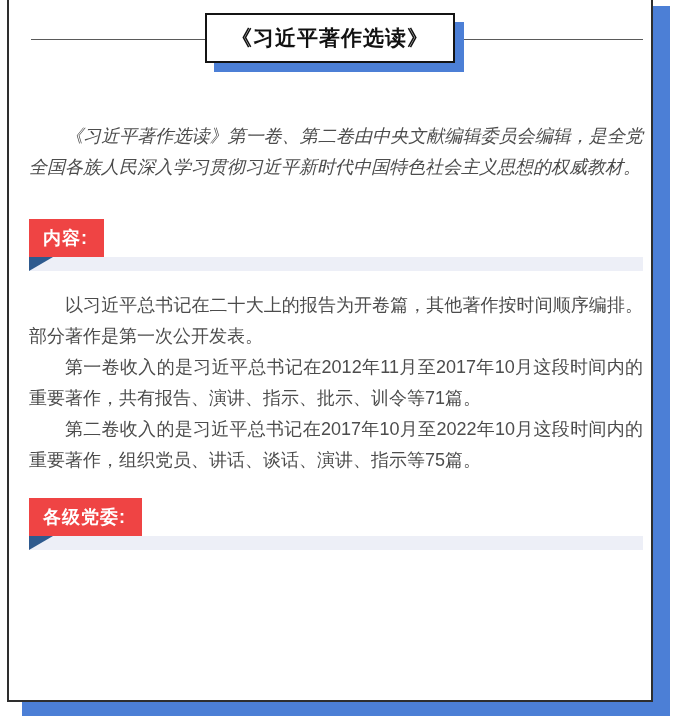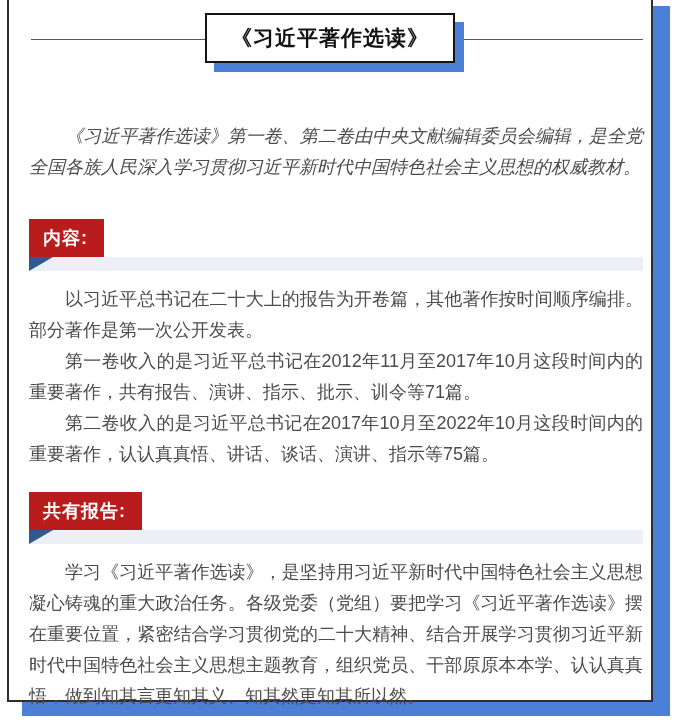--- a/index.html
+++ b/index.html
@@ -40,36 +40,36 @@
   .content { padding:0 8px 0 20px; }
   .para {
     font-size:18px; line-height:31px; color:#4c4c4c;
     text-indent:2em; text-align:justify;
   }
   .intro { margin-top:42px;font-style:italic; }
   .section-1 { margin-top:36px; }
   .section-2 { margin-top:22px; }
   .sec-head {
     width:max-content;
-    background:#b91c1c; color:#ffffff;
+    background:#ef4444; color:#ffffff;
     font-size:18px; font-weight:bold;
     padding:7px 16px 7px 14px;
     letter-spacing:1px;
   }
   .sec-bar {
     position:relative; height:14px; background:#edeff7;
   }
   .sec-bar .notch {
     position:absolute; left:0; top:0;
     width:24px; height:14px;
     background:#2e5a8e;
     -webkit-clip-path:polygon(0 0,100% 0,0 100%);
     clip-path:polygon(0 0,100% 0,0 100%);
   }
-  .sec-paras { margin-top:13px; }
+  .sec-paras { margin-top:19px; }
 </style>
 </head>
 <body>
 
 <div class="card-shadow"></div>
 
 <div class="card">
 
   <div class="title-row">
     <div class="title-line"></div>
@@ -81,28 +81,25 @@
     <p class="para intro">《习近平著作选读》第一卷、第二卷由中央文献编辑委员会编辑，是全党全国各族人民深入学习贯彻习近平新时代中国特色社会主义思想的权威教材。</p>
 
     <div class="section section-1">
       <div class="sec-head">内容:</div>
       <div class="sec-bar">
         <div class="notch"></div>
       </div>
       <div class="sec-paras">
         <p class="para">以习近平总书记在二十大上的报告为开卷篇，其他著作按时间顺序编排。部分著作是第一次公开发表。</p>
         <p class="para">第一卷收入的是习近平总书记在2012年11月至2017年10月这段时间内的重要著作，共有报告、演讲、指示、批示、训令等71篇。</p>
-        <p class="para">第二卷收入的是习近平总书记在2017年10月至2022年10月这段时间内的重要著作，认认真真悟、讲话、谈话、演讲、指示等75篇。</p>
+        <p class="para">第二卷收入的是习近平总书记在2017年10月至2022年10月这段时间内的重要著作，组织党员、讲话、谈话、演讲、指示等75篇。</p>
       </div>
     </div>
 
     <div class="section section-2">
-      <div class="sec-head">共有报告:</div>
+      <div class="sec-head">各级党委:</div>
       <div class="sec-bar">
         <div class="notch"></div>
-      </div>
-      <div class="sec-paras">
-        <p class="para">学习《习近平著作选读》，是坚持用习近平新时代中国特色社会主义思想凝心铸魂的重大政治任务。各级党委（党组）要把学习《习近平著作选读》摆在重要位置，紧密结合学习贯彻党的二十大精神、结合开展学习贯彻习近平新时代中国特色社会主义思想主题教育，组织党员、干部原原本本学、认认真真悟，做到知其言更知其义、知其然更知其所以然。</p>
       </div>
     </div>
 
   </div>
 </div>
 
 </body></html>

